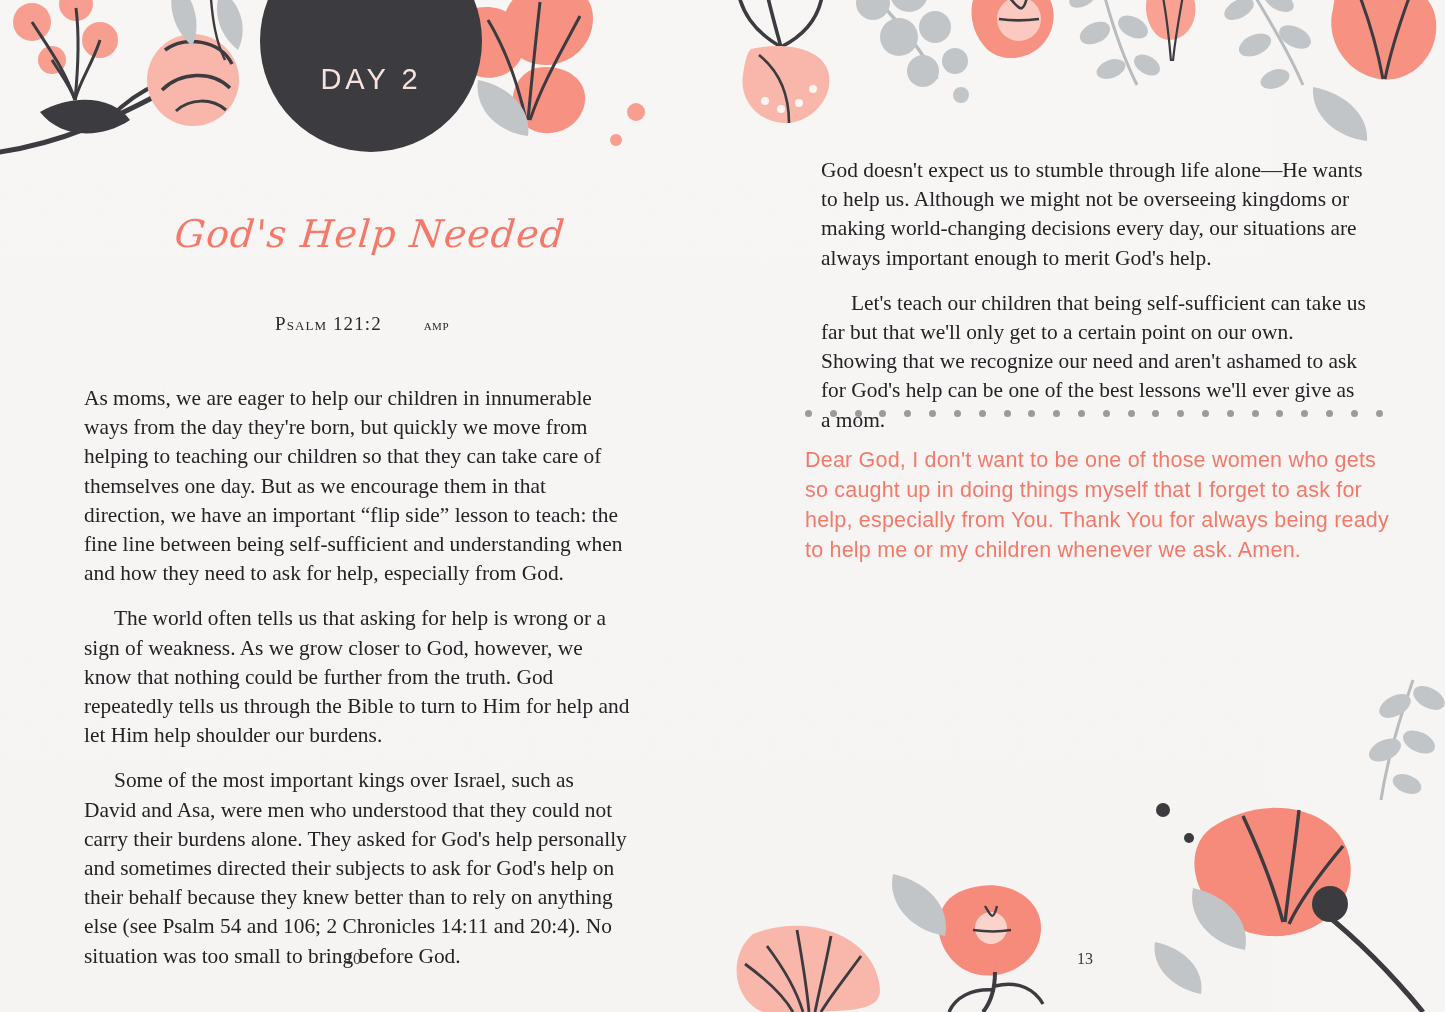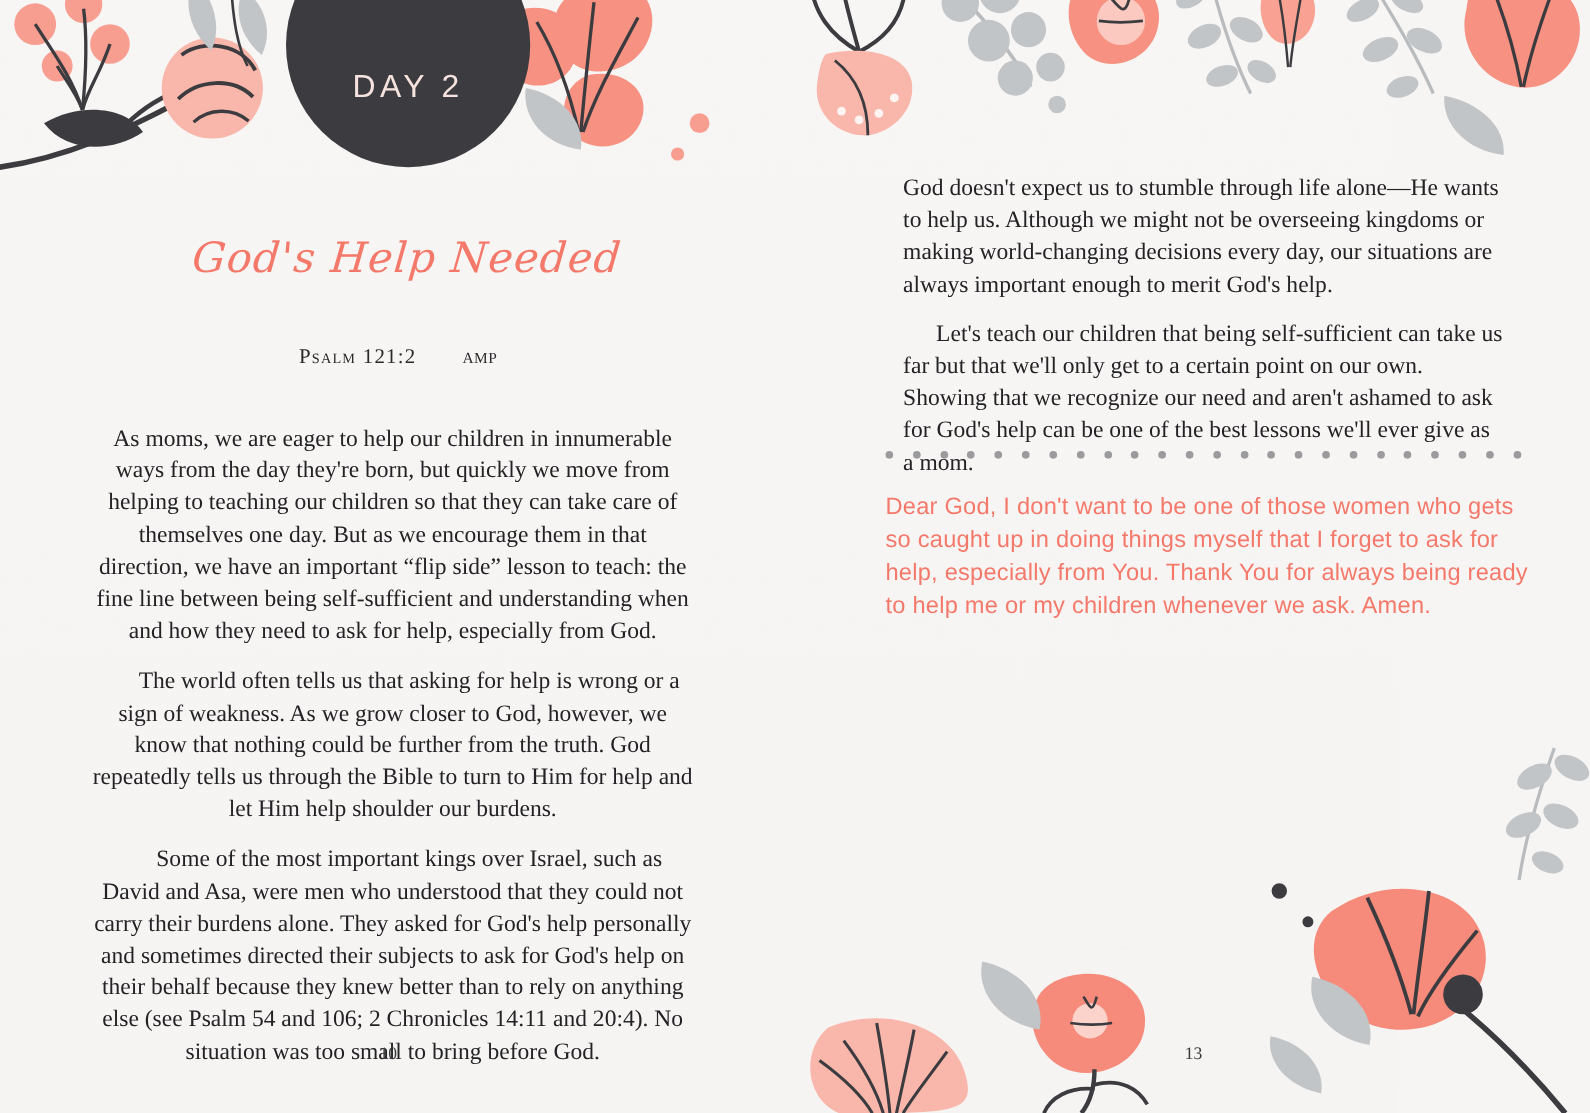--- a/index.html
+++ b/index.html
@@ -97,37 +97,36 @@
     position: absolute;
     left: 62px;
     top: 313px;
     width: 600px;
     text-align: center;
     font-size: 19px;
     color: #2a2a2c;
     font-variant: small-caps;
     letter-spacing: 1.1px;
   }
-  .verse-ref .amp { font-size: 20px; letter-spacing: .5px; margin-left: 36px; }
+  .verse-ref .amp { font-size: 16px; letter-spacing: .5px; margin-left: 36px; }
 
   .body-col {
     position: absolute;
     font-size: 21.4px;
     line-height: 29.2px;
     color: #232326;
     text-align: left;
   }
   .body-col p { margin: 16px; }
   .body-col p + p { text-indent: 30px; }
 
   .left-body {
     left: 68px;
     top: 368px;
     width: 578px;
-    text-align: center;
   }
   .right-body {
     left: 805px;
     top: 140px;
     width: 578px;
   }
 
   .dots {
     position: absolute;
     left: 805px;

